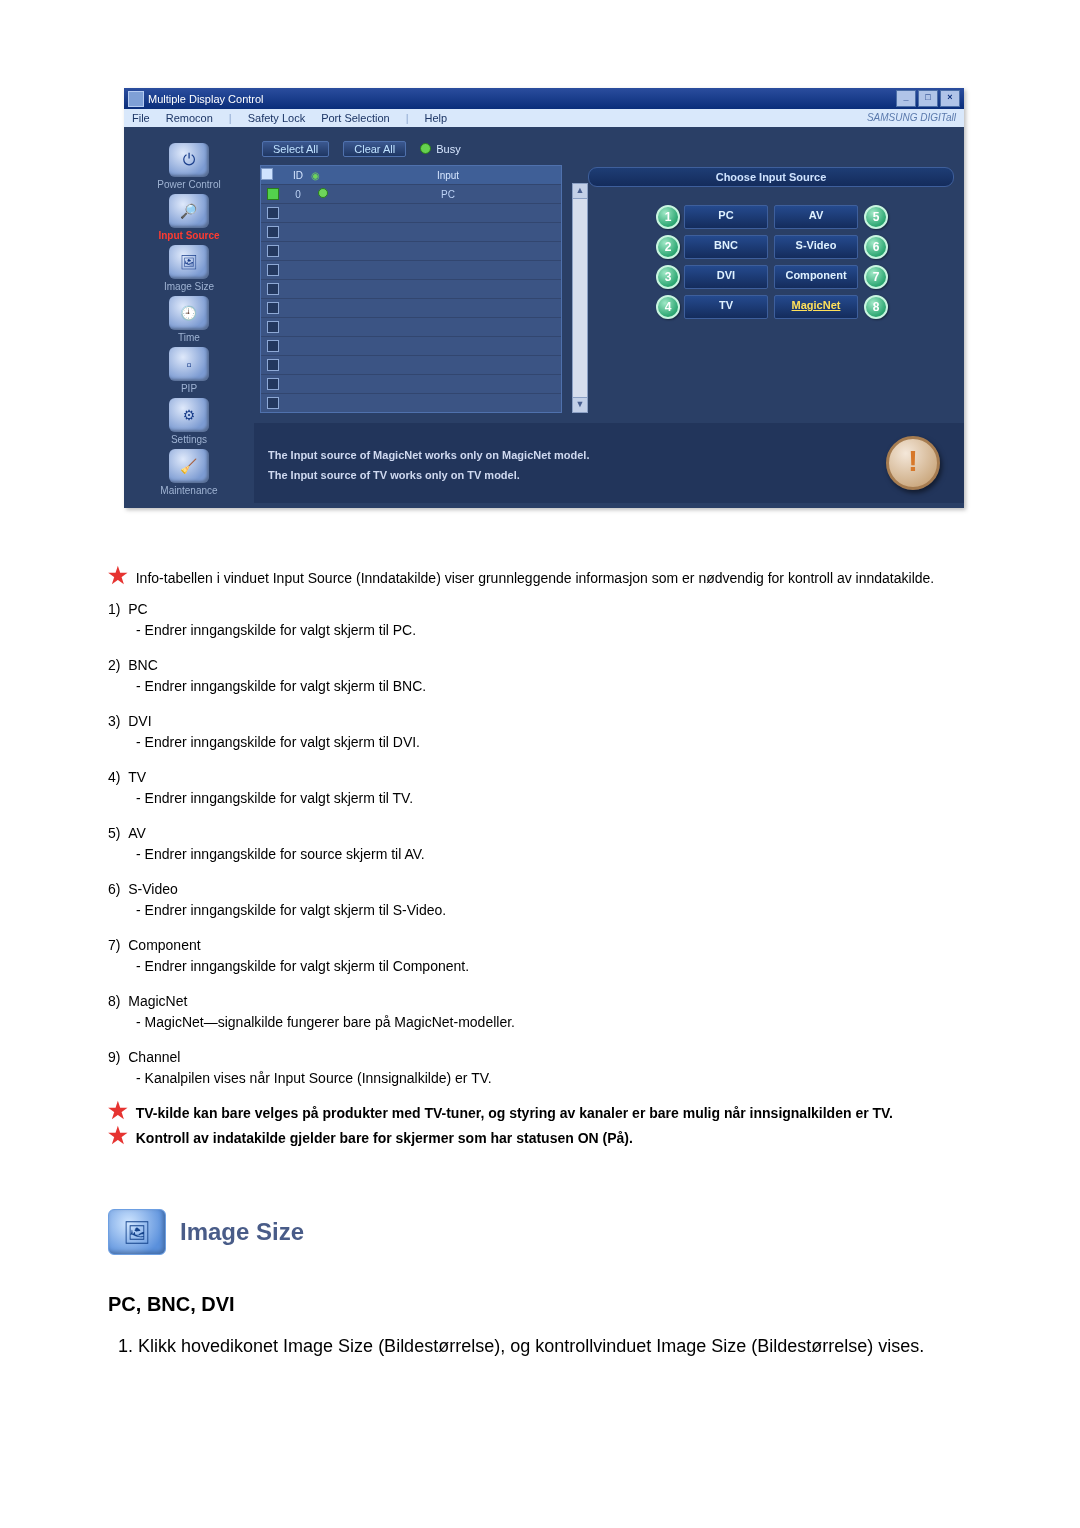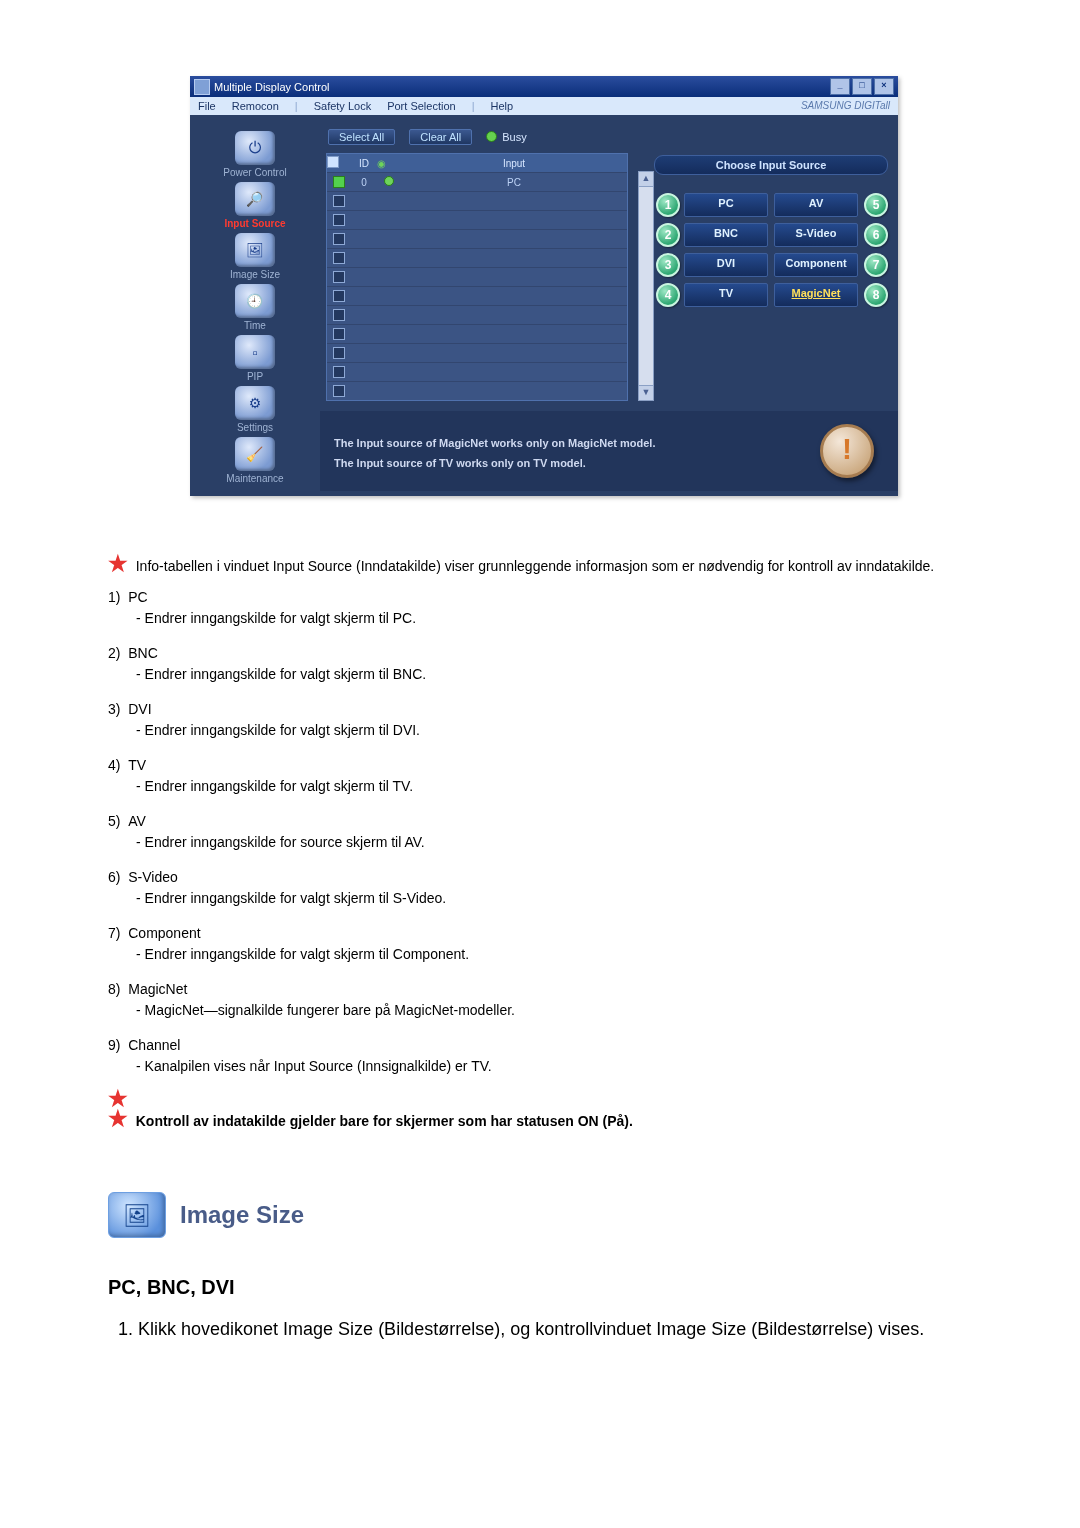--- a/index.html
+++ b/index.html
@@ -8,22 +8,22 @@
     font-family: Verdana, Arial, sans-serif;
     font-size: 12px;
     color: #000;
     width: 1080px;
   }
   .page {
     padding: 76px 100px 60px 108px;
   }
   
   .app-window {
-    width: 708px;
-    margin: 0 auto 60px auto;
+    width: 840px;
+    margin: 12px auto 60px auto;
     box-shadow: 2px 2px 4px rgba(0,0,0,.25);
   }
   .titlebar {
     background: linear-gradient(#2b4d9e, #0a2e7a);
     color: #fff;
     display: flex;
     align-items: center;
     padding: 2px 4px;
     font-size: 11px;
     position: relative;
@@ -567,20 +567,21 @@
         <div class="item-desc">MagicNet—signalkilde fungerer bare på MagicNet-modeller.</div>
       </li>
       <li data-name="list-item">
         <div class="item-head"><span>9)</span>&nbsp;&nbsp;<span>Channel</span></div>
         <div class="item-desc">Kanalpilen vises når Input Source (Innsignalkilde) er TV.</div>
       </li>
     </ol>
 
     <div class="bold-note" data-name="footnote-1">
       <span class="red-star" data-name="star-icon">★</span>
+      <span>TV-kilde kan bare velges på produkter med TV-tuner, og styring av kanaler er bare mulig når innsignalkilden er TV.</span>
     </div>
     <div class="bold-note" data-name="footnote-2">
       <span class="red-star" data-name="star-icon">★</span>
       <span>Kontroll av indatakilde gjelder bare for skjermer som har statusen ON (På).</span>
     </div>
 
     <div class="section-heading" data-name="section-heading">
       <div class="sh-icon" data-name="image-size-icon">🖼</div>
       <h2 data-name="section-title">Image Size</h2>
     </div>

